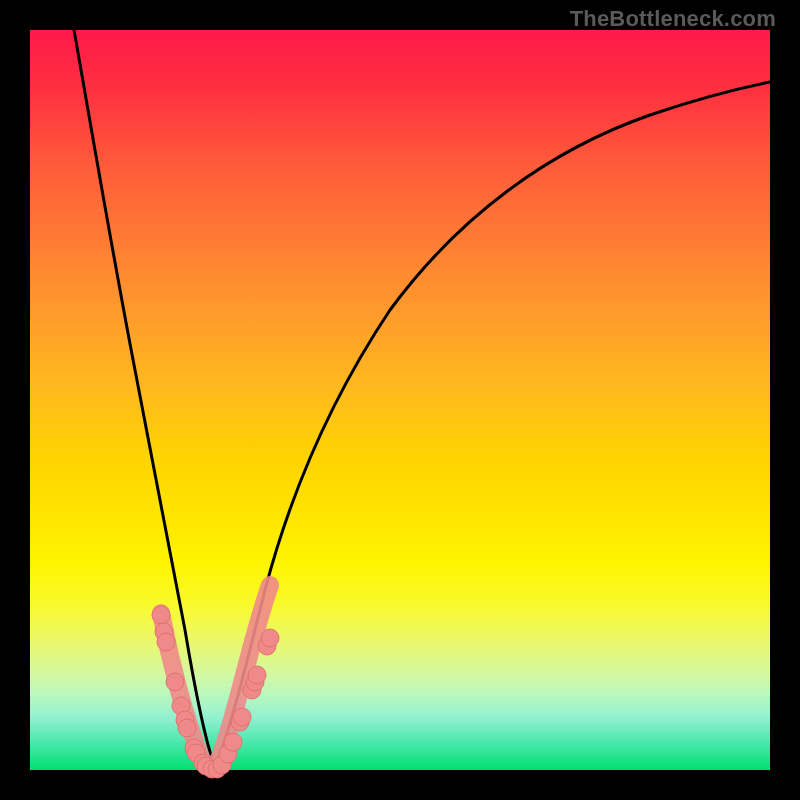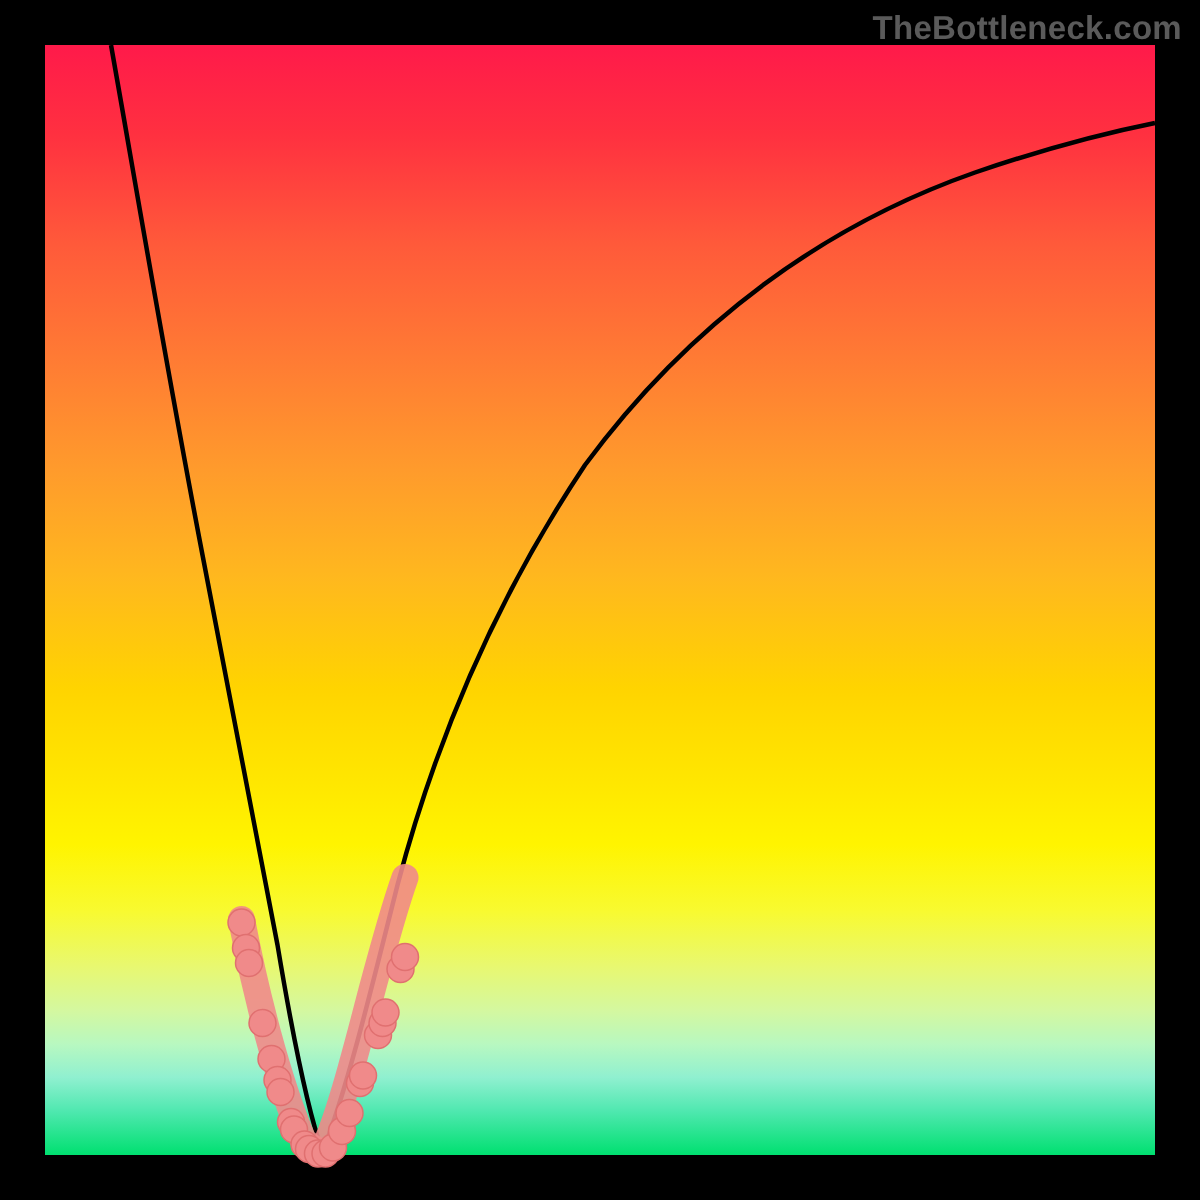--- a/index.html
+++ b/index.html
@@ -34,21 +34,21 @@
       #d4f8a0 87%,
       #b8f8c0 90%,
       #90f0d0 93%,
       #50e8b0 96%,
       #00e070 100%
     );
   }
   .watermark {
     position: absolute;
     top: 6px;
-    right: 12px;
+    right: 24px;
     font-family: Arial, sans-serif;
     font-size: 22px;
     font-weight: bold;
     color: #5a5a5a;
     letter-spacing: 0.2px;
   }
   svg.curves {
     position: absolute;
     left: 0;
     top: 0;

